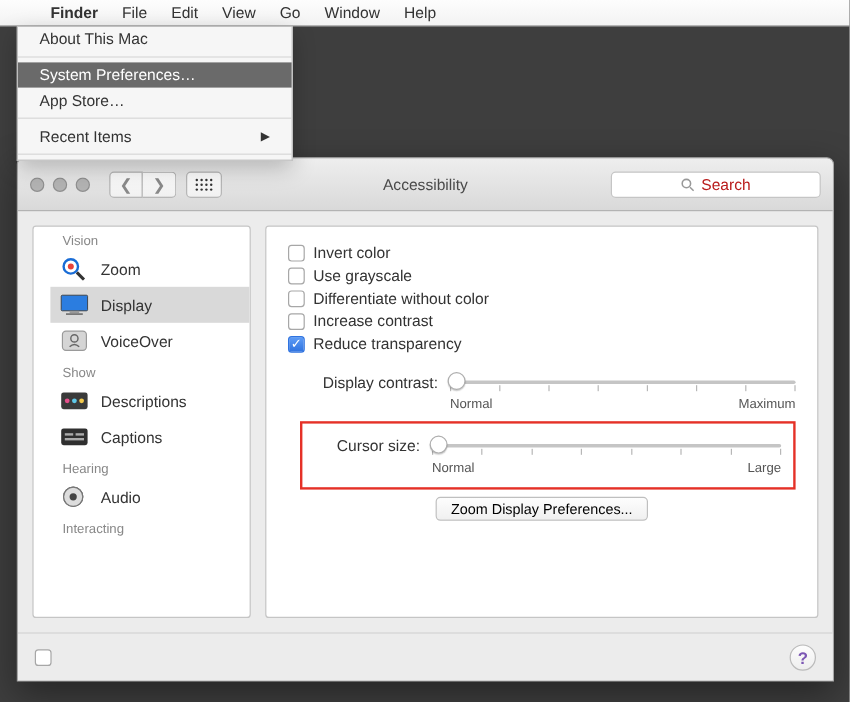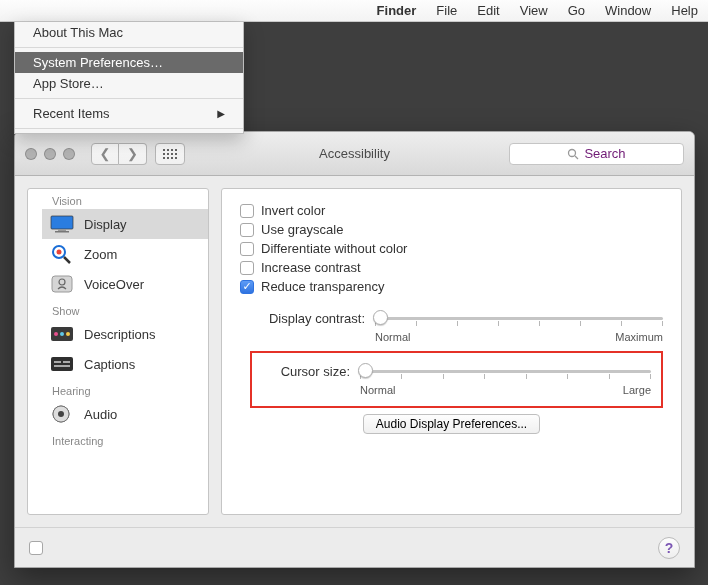--- a/index.html
+++ b/index.html
@@ -1,19 +1,19 @@
 <!DOCTYPE html>
 <html><head>
   <meta charset="utf-8">
   <style>
     * { box-sizing: border-box; margin: 0; padding: 0; font-family: -apple-system, "Helvetica Neue", Helvetica, Arial, sans-serif; }
     body { width: 708px; height: 585px; background: #3e3e3e; overflow: hidden; }
     
     
-    .menubar { height: 22px; background: linear-gradient(#fdfdfd, #f3f3f3); border-bottom: 1px solid #c9c9c9; display: flex; align-items: center; font-size: 13px; color: #333; justify-content: flex-end; }
+    .menubar { height: 22px; background: linear-gradient(#fdfdfd, #f3f3f3); border-bottom: 1px solid #c9c9c9; display: flex; align-items: center; font-size: 13px; color: #333; }
     .menubar-item { padding: 0 10px; height: 100%; display: flex; align-items: center; cursor: default; }
     .menubar-item.apple { padding: 0 14px 0 18px; font-size: 14px; }
     .menubar-item.app { font-weight: 700; }
     
     
     .dropdown { position: absolute; left: 14px; top: 22px; width: 230px; background: #f6f6f6; border: 1px solid #bdbdbd; border-top: none; box-shadow: 0 6px 18px rgba(0,0,0,0.25); font-size: 13px; color: #333; z-index: 10; }
     .dropdown-item { padding: 3px 18px; display: flex; justify-content: space-between; align-items: center; }
     .dropdown-item.hl { background: #6a6a6a; color: #fff; }
     .dropdown-sep { height: 1px; background: #d8d8d8; margin: 4px 0; }
     .dropdown-arrow { font-size: 10px; }
@@ -26,21 +26,21 @@
     .traffic { display: flex; gap: 7px; margin-right: 8px; }
     .tl { width: 12px; height: 12px; border-radius: 50%; border: 0.5px solid rgba(0,0,0,0.2); background: #b3b3b3; }
     .navbtns { display: flex; }
     .navbtn { width: 28px; height: 22px; background: linear-gradient(#fdfdfd,#f0f0f0); border: 1px solid #b7b7b7; display:flex; align-items:center; justify-content:center; color:#8a8a8a; font-size:13px; }
     .navbtn.l { border-radius: 4px 0 0 4px; }
     .navbtn.r { border-radius: 0 4px 4px 0; border-left: none; }
     .gridbtn { width: 30px; height: 22px; border: 1px solid #b7b7b7; border-radius: 4px; background: linear-gradient(#fdfdfd,#f0f0f0); display:flex; align-items:center; justify-content:center; }
     .griddots { display:grid; grid-template-columns: repeat(4,2px); grid-template-rows: repeat(3,2px); gap: 2px; }
     .griddots span { width:2px; height:2px; background:#333; border-radius:50%; }
     .toolbar-title { position:absolute; left:50%; transform:translateX(-50%); font-size: 13px; color: #4a4a4a; }
-    .searchbox { margin-left: auto; width: 175px; height: 22px; border: 1px solid #c5c5c5; border-radius: 4px; background: #fff; display:flex; align-items:center; justify-content:center; gap:5px; color:#701a75; font-size:13px; }
+    .searchbox { margin-left: auto; width: 175px; height: 22px; border: 1px solid #c5c5c5; border-radius: 4px; background: #fff; display:flex; align-items:center; justify-content:center; gap:5px; color:#b91c1c; font-size:13px; }
     
     
     .content { display: flex; height: calc(100% - 44px - 40px); padding: 12px;  gap: 12px; }
     
     
     .sidebar { width: 182px; background: #fff; border: 1px solid #c5c5c5; border-radius: 3px; overflow-y:auto;padding-left:14px; }
     .side-header { font-size: 11px; color: #888; padding: 6px 10px 2px; }
     .side-item { display:flex; align-items:center; gap: 10px; padding: 5px 8px; font-size: 13px; color:#333; }
     .side-item.selected { background: #d9d9d9; }
     .side-icon { width: 24px; height: 20px; display:flex; align-items:center; justify-content:center; }
@@ -141,39 +141,39 @@
           <line x1="8" y1="8" x2="11" y2="11" stroke="#999" stroke-width="1.3"></line>
         </svg>
       <span>Search</span>
     </div>
   </div>
 
   <div class="content">
 
     <div class="sidebar">
       <div class="side-header">Vision</div>
+      <div class="side-item">
+        <span class="side-icon">
+            <svg width="22" height="20">
+              <circle cx="8" cy="8" r="6" fill="#fff" stroke="#1a6dd6" stroke-width="2"></circle>
+              <circle cx="8" cy="8" r="2.5" fill="#e9443a"></circle>
+              <line x1="13" y1="13" x2="19" y2="19" stroke="#333" stroke-width="2.5"></line>
+            </svg>
+          </span>
+        <span>Zoom</span>
+      </div>
       <div class="side-item selected">
         <span class="side-icon">
             <svg width="24" height="18">
               <rect x="1" y="1" width="22" height="13" rx="1" fill="#2b7de0" stroke="#333" stroke-width="0.7"></rect>
               <rect x="8" y="14" width="8" height="2" fill="#999"></rect>
               <rect x="5" y="16" width="14" height="1.5" fill="#777"></rect>
             </svg>
           </span>
         <span>Display</span>
-      </div>
-      <div class="side-item">
-        <span class="side-icon">
-            <svg width="22" height="20">
-              <circle cx="8" cy="8" r="6" fill="#fff" stroke="#1a6dd6" stroke-width="2"></circle>
-              <circle cx="8" cy="8" r="2.5" fill="#e9443a"></circle>
-              <line x1="13" y1="13" x2="19" y2="19" stroke="#333" stroke-width="2.5"></line>
-            </svg>
-          </span>
-        <span>Zoom</span>
       </div>
       <div class="side-item">
         <span class="side-icon">
             <svg width="22" height="20">
               <rect x="1" y="2" width="20" height="16" rx="3" fill="#d5d5d5" stroke="#9a9a9a"></rect>
               <circle cx="11" cy="8" r="3" fill="none" stroke="#666" stroke-width="1.2"></circle>
               <path d="M7 15 Q11 11 15 15" fill="none" stroke="#666" stroke-width="1.2"></path>
             </svg>
           </span>
         <span>VoiceOver</span>
@@ -281,21 +281,21 @@
               </div>
             <div class="sliderthumb" style="left:-2px"></div>
           </div>
         </div>
         <div class="sliderlabels" style="margin-left:98px">
           <span>Normal</span>
           <span>Large</span>
         </div>
       </div>
 
-      <button class="openbtn">Audio Display Preferences...</button>
+      <button class="openbtn">Zoom Display Preferences...</button>
     </div>
   </div>
 
   <div class="footer">
     <span class="checkbox"></span>
     <div class="helpbtn">?</div>
   </div>
 </div>
 
 </body></html>

